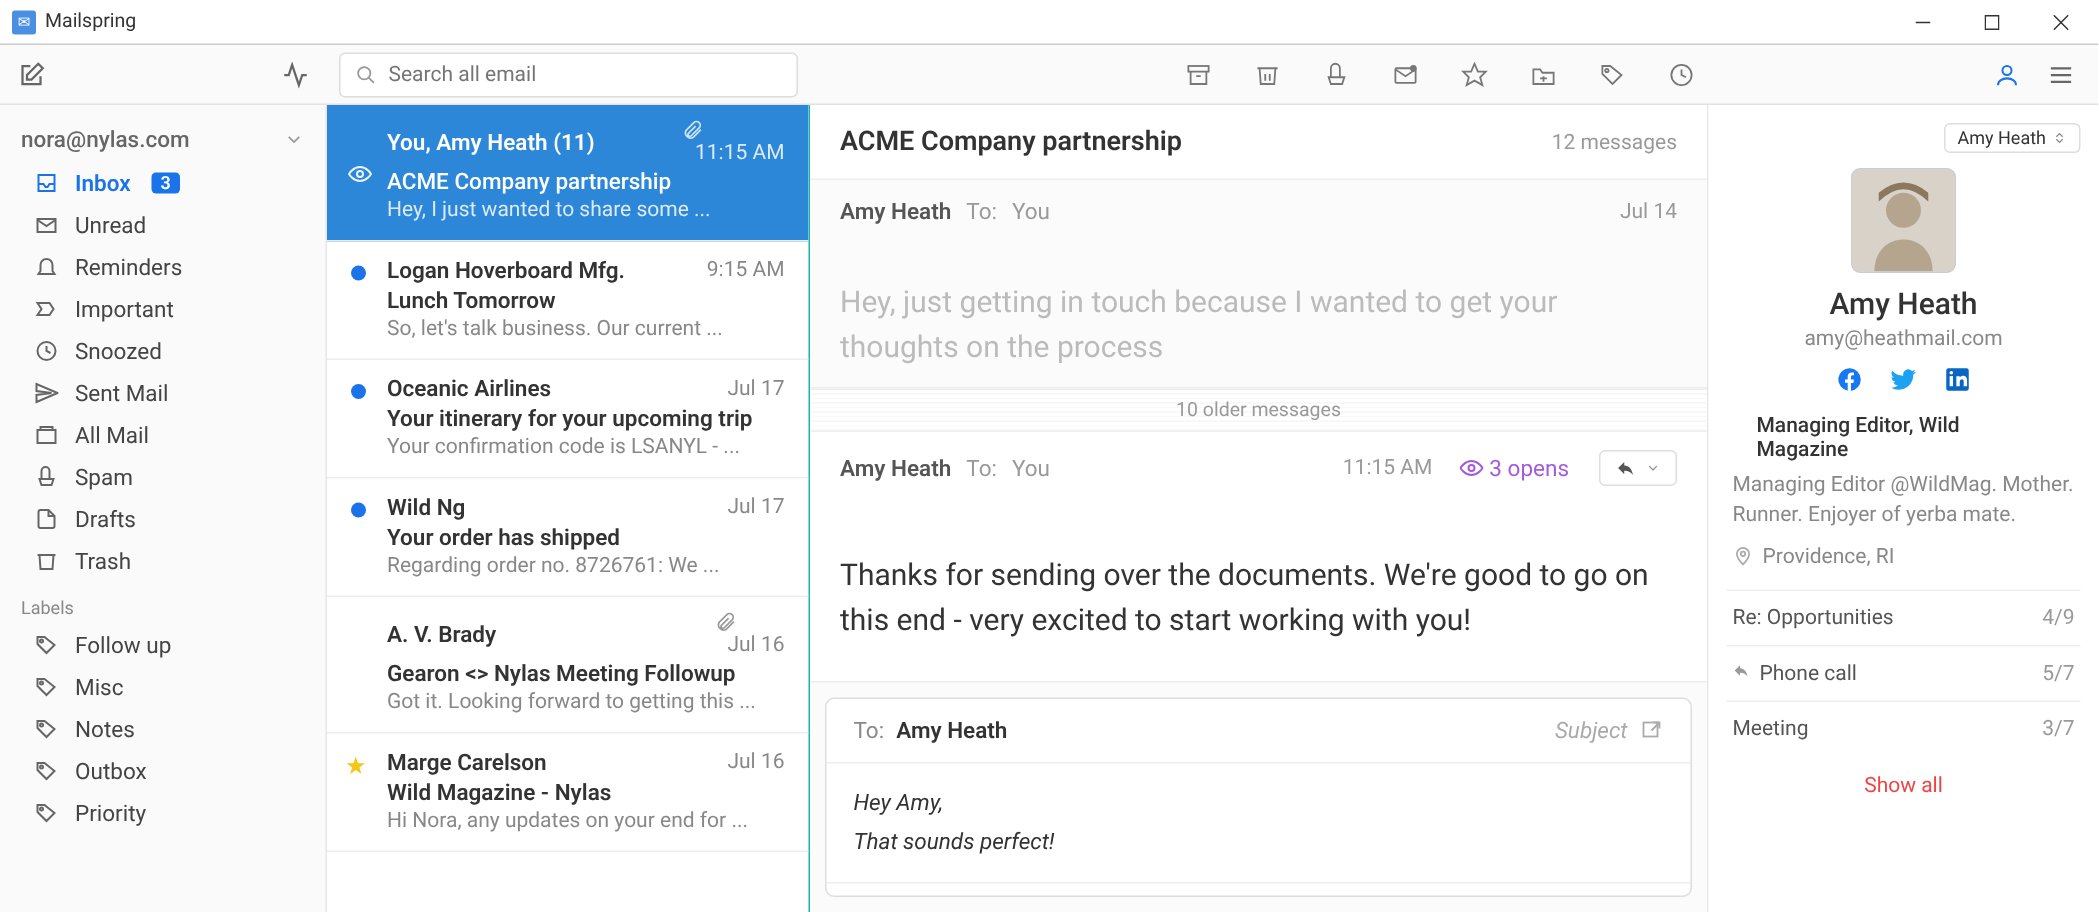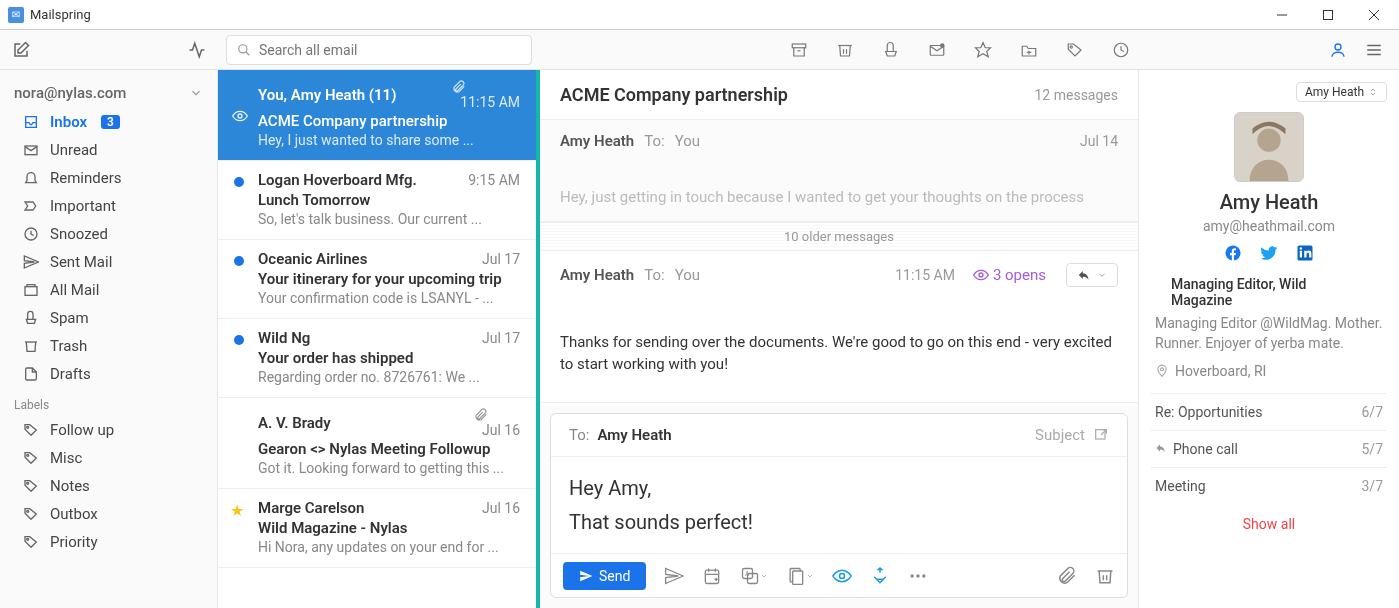--- a/index.html
+++ b/index.html
@@ -26,21 +26,21 @@
 .sidebar { width: 218px; background: #fafafa; border-right:1px solid #e6e6e6; padding:8px 0; overflow-y:auto; }
 .account-row { display:flex; align-items:center; justify-content:space-between; padding:6px 14px; color:#666; font-size:15px; font-weight:500;text-align:center;}
 .nav-item { display:flex; align-items:center; gap:10px; padding:5px 14px 5px 22px; color:#444; cursor:pointer; font-size:15px;}
 .nav-item.active { color:#1a73e8; font-weight:600;}
 .nav-item .badge { background:#1a73e8; color:#fff; border-radius:3px; padding:0 6px; font-size:12px; margin-left:4px;}
 .nav-section { padding:10px 14px 4px; color:#888; font-size:12px;}
 .nav-item .ic { width:18px; text-align:center; color:#666;}
 .nav-item.active .ic { color:#1a73e8;}
 
 
-.msglist { width: 322px; border-right:4px solid #14b8a6; overflow-y:auto; background:#fff;}
+.msglist { width: 322px; border-right:1px solid #14b8a6; overflow-y:auto; background:#fff;}
 .msg { padding:10px 16px 12px 40px; border-bottom:1px solid #eee; cursor:pointer; position:relative;}
 .msg.selected { background:#2c87d8; color:#fff;}
 .msg .dot { position:absolute; left:16px; top:16px; width:10px; height:10px; border-radius:50%; background:#1a73e8;}
 .msg .star { position:absolute; left:12px; top:12px; color:#f5c518; font-size:16px;}
 .msg .eye { position:absolute; left:14px; top:38px; color:#fff; opacity:0.9;}
 .msg-line1 { display:flex; justify-content:space-between; align-items:center; margin-bottom:2px;}
 .msg-from { font-weight:600; font-size:15px;}
 .msg-time { font-size:14px; color:#888;}
 .msg.selected .msg-time { color:#dceaf7;}
 .msg-subj { font-weight:600; font-size:15px; margin-bottom:2px;}
@@ -54,32 +54,32 @@
 .reader-header { padding:14px 20px; display:flex; justify-content:space-between; align-items:center; border-bottom:1px solid #eee; background:#fff;}
 .reader-header h2 { font-size:18px; font-weight:600; color:#333;}
 .reader-header .count { color:#999; font-size:14px;}
 .thread-msg { padding:12px 20px; border-bottom:1px solid #eee; background:#fff;}
 .thread-msg.faded { background:#fbfbfb;}
 .thread-head { display:flex; align-items:center; gap:10px; font-size:15px; margin-bottom:6px;}
 .thread-head .sender { font-weight:600; color:#555;}
 .thread-head .to { color:#999;}
 .thread-head .spacer { flex:1;}
 .thread-head .date { color:#999; font-size:14px;}
-.thread-body { color:#666; font-size:15px; line-height:1.5;margin-top:36px;}
+.thread-body { color:#666; font-size:20px; line-height:1.5;margin-top:36px;}
 .older-bar { text-align:center; padding:6px; color:#999; font-size:13px; border-top:1px solid #eee; border-bottom:1px solid #eee; background:repeating-linear-gradient(0deg,#f8f8f8,#f8f8f8 1px,#fff 1px,#fff 3px);}
 .opens-badge { color:#a45bdb; display:inline-flex; align-items:center; gap:4px; margin-left:8px;}
 .reply-btn { border:1px solid #ddd; border-radius:4px; padding:4px 10px; display:inline-flex; gap:6px; align-items:center; cursor:pointer; margin-left:10px; background:#fff;}
 
 .composer { margin:10px; border:1px solid #ddd; border-radius:6px; background:#fff; flex:1; display:flex; flex-direction:column; overflow:hidden;}
 .composer-row { padding:12px 18px; border-bottom:1px solid #eee; display:flex; align-items:center; gap:8px; font-size:15px;}
 .composer-row .lbl { color:#888;}
 .composer-row .rec { font-weight:600;}
 .composer-row .spacer{flex:1;}
-.composer-row .sub-lbl { color:#aaa;}
-.composer-body { flex:1; padding:14px 18px; font-size:20px; color:#333; line-height:1.7;}
+.composer-row .sub-lbl { color:#aaa;font-style:italic;}
+.composer-body { flex:1; padding:14px 18px; font-size:15px; color:#333; line-height:1.7;font-style:italic;}
 .composer-toolbar { padding:8px 12px; border-top:1px solid #eee; display:flex; align-items:center; gap:18px;}
 .send-btn { background:#1a73e8; color:#fff; border:none; border-radius:4px; padding:6px 16px; font-size:14px; display:flex; align-items:center; gap:6px; cursor:pointer;}
 .composer-toolbar .ic { color:#777; cursor:pointer;}
 .composer-toolbar .right { margin-left:auto; display:flex; gap:18px;}
 
 
 .contact { width: 260px; padding:12px; overflow-y:auto; background:#fff;}
 .contact-select { float:right; border:1px solid #ddd; border-radius:4px; padding:2px 8px; font-size:12px; background:#fff; cursor:pointer; display:flex; align-items:center; gap:4px;}
 .avatar { width:70px; height:70px; border-radius:6px; background:#ddd; margin:10px auto 8px; display:flex; align-items:center; justify-content:center; color:#999; border:1px solid #ccc; overflow:hidden;}
 .avatar svg { width:100%; height:100%;}
@@ -300,34 +300,34 @@
             <svg width="16" height="16" viewBox="0 0 24 24" fill="none" stroke="currentColor" stroke-width="2">
               <path d="M7 14V6a4 4 0 018 0v8"></path>
               <path d="M5 14h14l-2 6H7l-2-6z"></path>
             </svg>
           </span>
           <span>Spam</span>
         </div>
         <div class="nav-item">
           <span class="ic">
             <svg width="16" height="16" viewBox="0 0 24 24" fill="none" stroke="currentColor" stroke-width="2">
+              <path d="M14 3H6a2 2 0 00-2 2v14a2 2 0 002 2h12a2 2 0 002-2V9l-6-6z"></path>
+              <polyline points="14 3 14 9 20 9"></polyline>
+            </svg>
+          </span>
+          <span>Drafts</span>
+        </div>
+        <div class="nav-item">
+          <span class="ic">
+            <svg width="16" height="16" viewBox="0 0 24 24" fill="none" stroke="currentColor" stroke-width="2">
               <polyline points="3 6 5 6 21 6"></polyline>
               <path d="M19 6l-1 14H6L5 6"></path>
             </svg>
           </span>
           <span>Trash</span>
-        </div>
-        <div class="nav-item">
-          <span class="ic">
-            <svg width="16" height="16" viewBox="0 0 24 24" fill="none" stroke="currentColor" stroke-width="2">
-              <path d="M14 3H6a2 2 0 00-2 2v14a2 2 0 002 2h12a2 2 0 002-2V9l-6-6z"></path>
-              <polyline points="14 3 14 9 20 9"></polyline>
-            </svg>
-          </span>
-          <span>Drafts</span>
         </div>
       </div>
     <div class="nav-section">Labels</div>
     <div id="sidebar-labels">
         <div class="nav-item">
           <span class="ic">
             <svg width="16" height="16" viewBox="0 0 24 24" fill="none" stroke="currentColor" stroke-width="2">
               <path d="M20 12l-8 8-9-9V4h7l10 8z"></path>
               <circle cx="7" cy="8" r="1.5"></circle>
             </svg>
@@ -618,26 +618,26 @@
           </svg>
         </span>
     </div>
     <div class="bio-title">Managing Editor, Wild Magazine</div>
     <div class="bio-text">Managing Editor @WildMag. Mother. Runner. Enjoyer of yerba mate.</div>
     <div class="loc">
       <svg width="14" height="14" viewBox="0 0 24 24" fill="none" stroke="#aaa" stroke-width="2">
           <path d="M12 21s-7-7-7-12a7 7 0 0114 0c0 5-7 12-7 12z"></path>
           <circle cx="12" cy="9" r="2.5"></circle>
         </svg>
-      <span>Hoverboard, RI</span>
+      <span>Providence, RI</span>
     </div>
     <div id="related-list">
         <div class="related-row">
           <span>Re: Opportunities</span>
-          <span style="color:#999">6/7</span>
+          <span style="color:#999">4/9</span>
         </div>
         <div class="related-row">
           <span><span class="ic">
               <svg width="12" height="12" viewBox="0 0 24 24" fill="#999">
                 <path d="M10 9V5l-7 7 7 7v-4c5 0 8 2 10 5-1-6-4-11-10-11z"></path>
               </svg>
             </span>Phone call</span>
           <span style="color:#999">5/7</span>
         </div>
         <div class="related-row">

